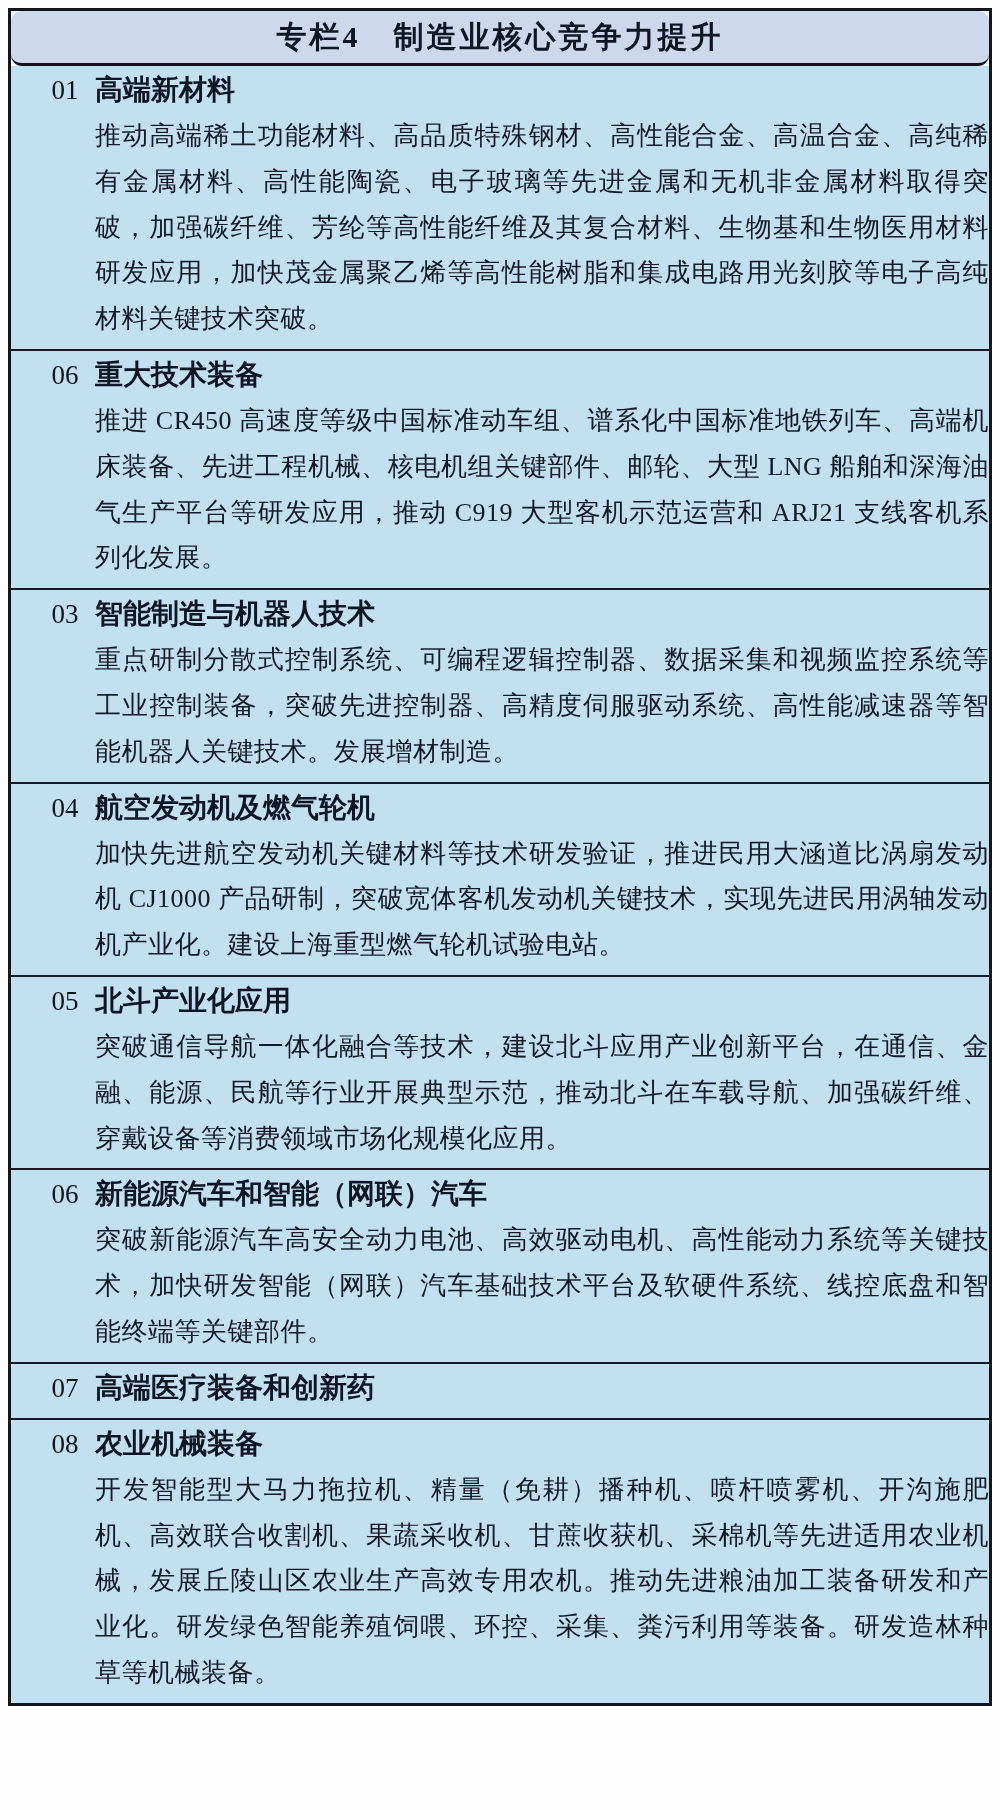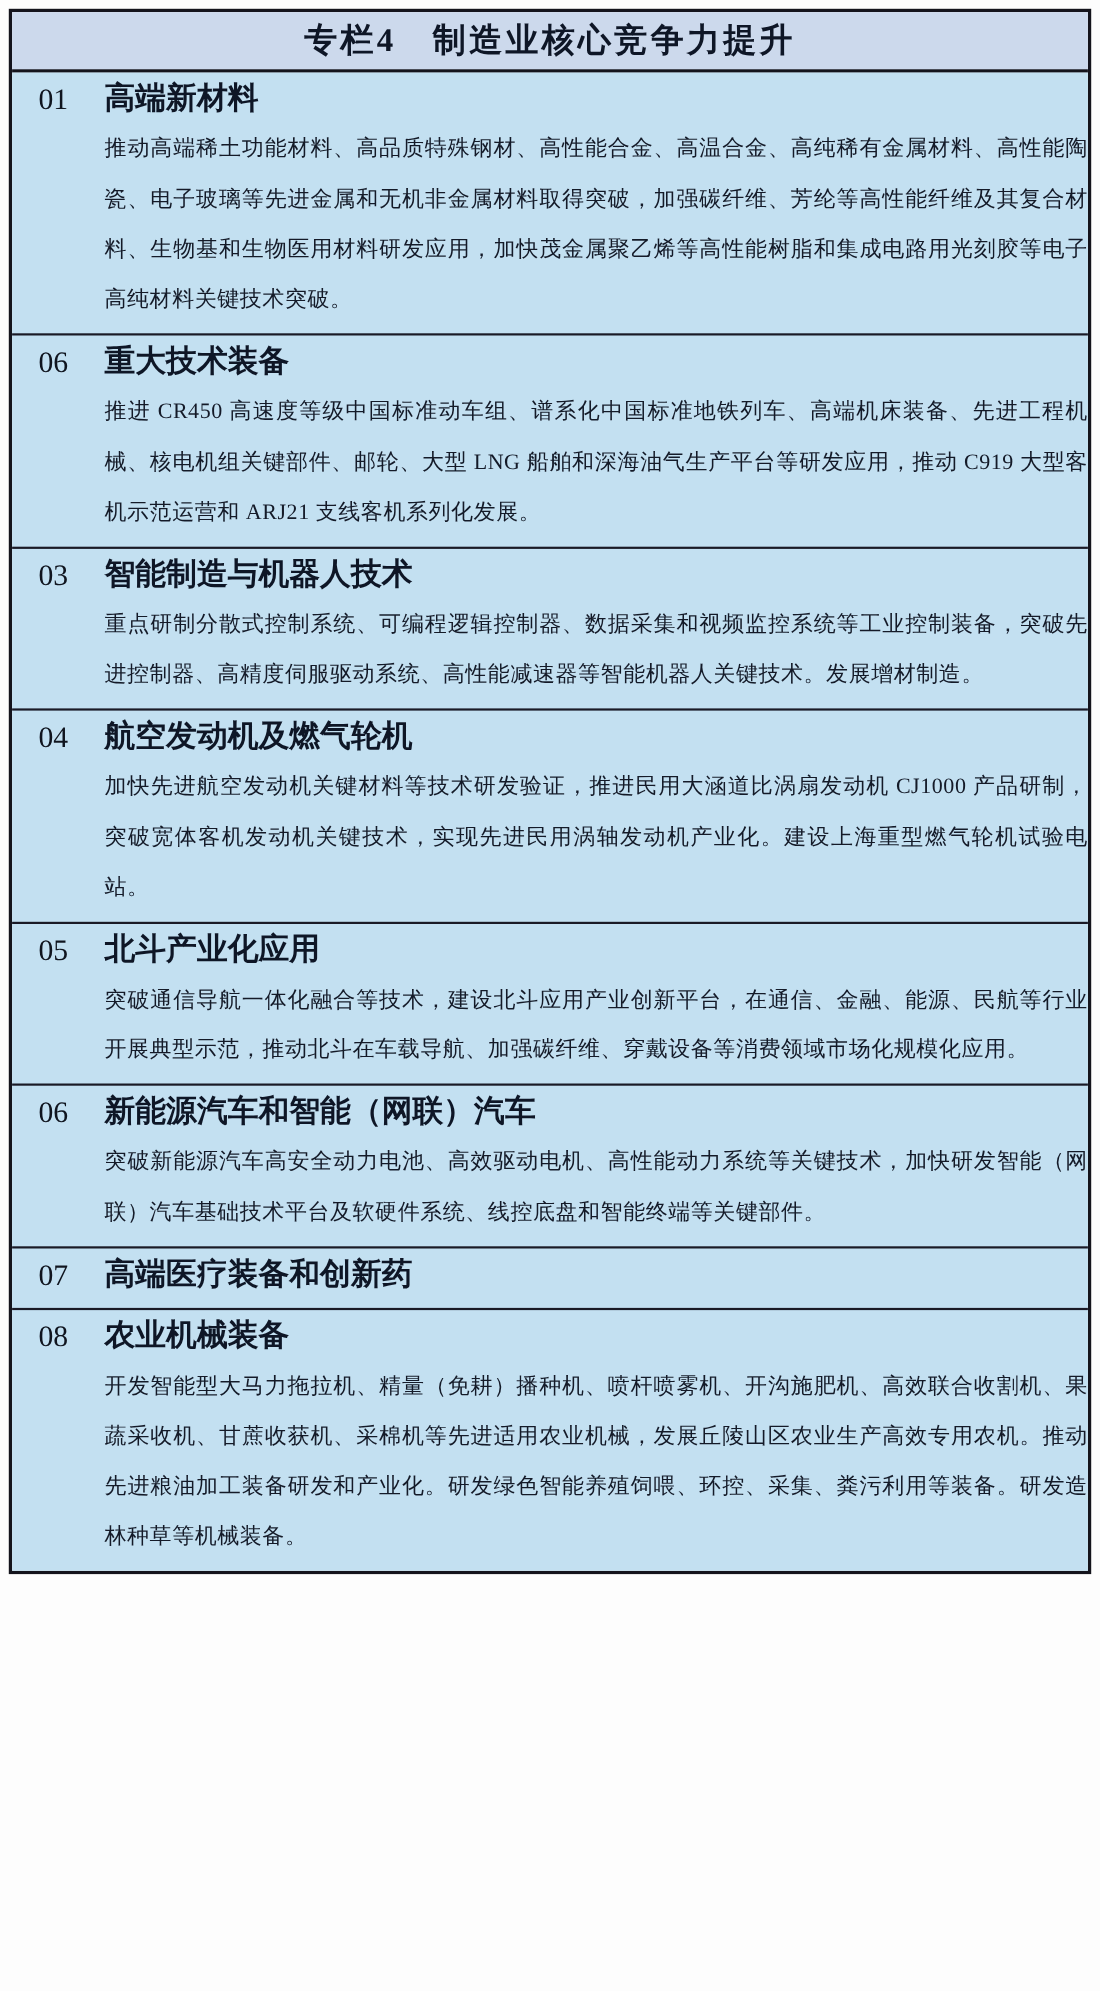--- a/index.html
+++ b/index.html
@@ -18,54 +18,56 @@
   .panel-title {
     background: #ccd9ec;
     height: 52px;
     line-height: 52px;
     text-align: center;
     font-size: 30px;
     font-weight: bold;
     letter-spacing: 3px;
     border-bottom: 3px solid #14141c;
     color: #0e1626;
+    border-radius: 11px;
   }
   .section-list {
     background: #c3e0f1;
   }
   .section {
     display: flex;
     align-items: flex-start;
     border-top: 2px solid #1a1a26;
     padding: 1px 0 7px 0;
   }
   .section:first-child {
     border-top: none;
   }
   .num {
     width: 60px;
     padding-left: 24px;
     flex: 0 0 auto;
     font-size: 27px;
     line-height: 46px;
     color: #10151f;
+    text-align: center;
   }
   .content {
     flex: 1 1 auto;
   }
   .heading {
     margin: 0;
     font-size: 28px;
     font-weight: bold;
     line-height: 46px;
     color: #0e1626;
   }
   .body-text {
     margin: 0;
-    font-size: 20px;
+    font-size: 26px;
     line-height: 45.8px;
     text-align: justify;
     letter-spacing: 0.5px;
     color: #141a28;
   }
 </style>
 </head>
 <body>
 
 <div class="panel">

